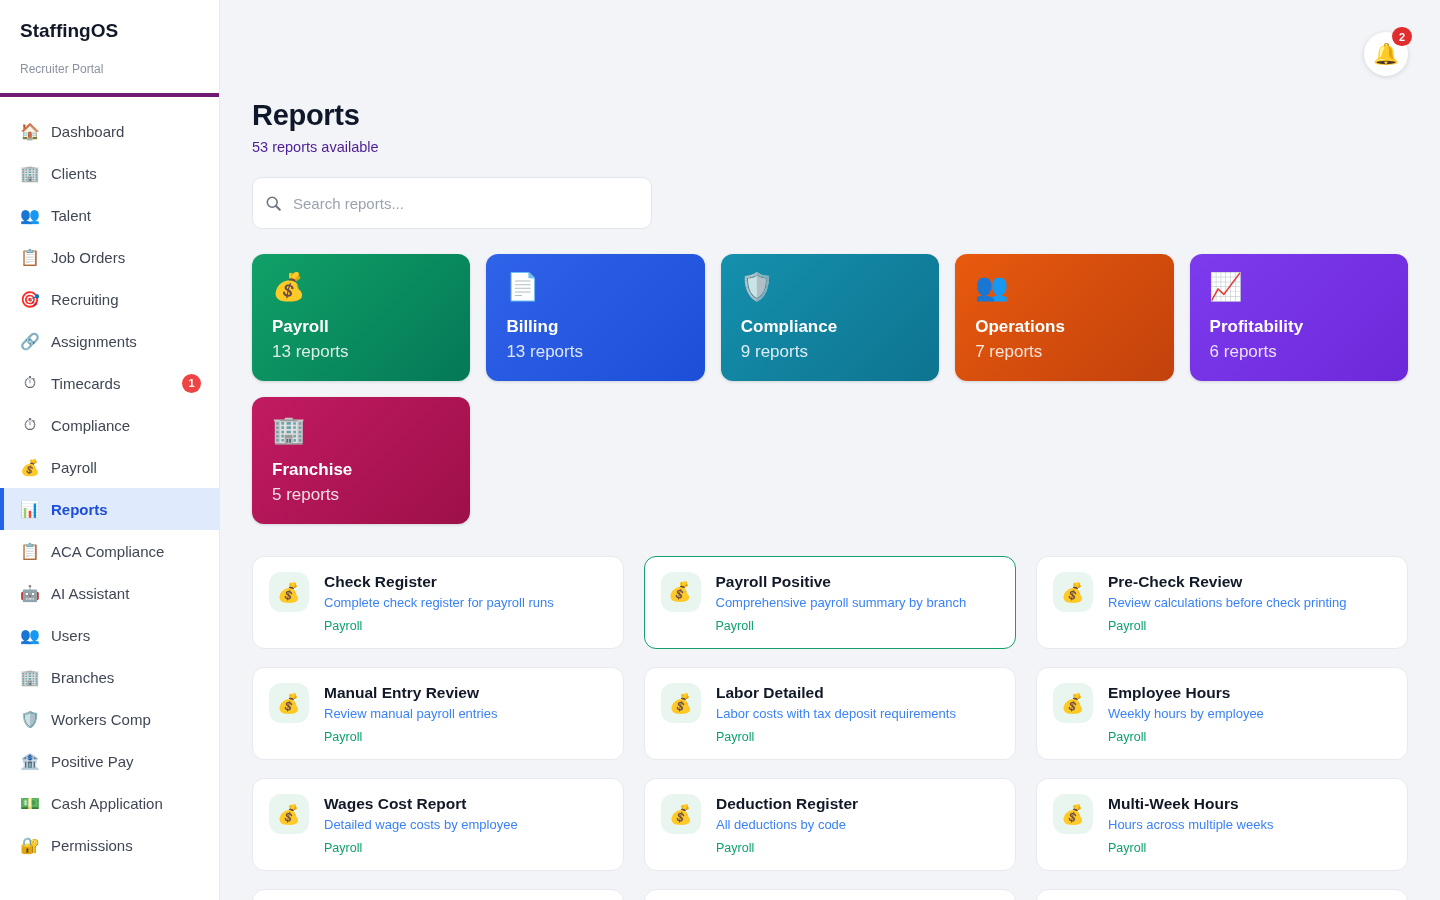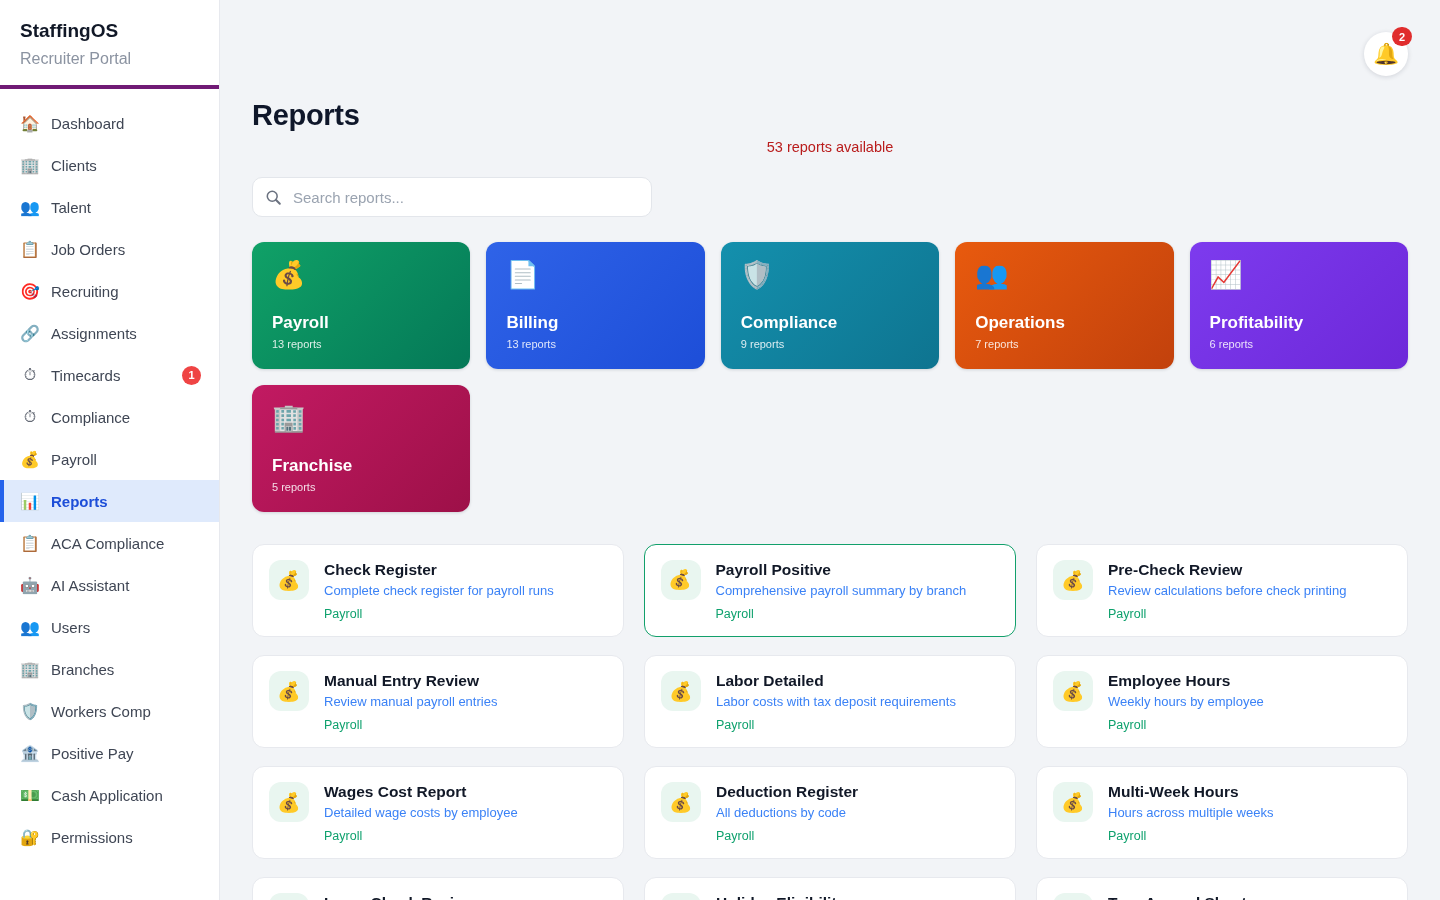--- a/index.html
+++ b/index.html
@@ -12,21 +12,21 @@
     color:#111827;
   }
 
   
   aside {
     width:220px; min-width:220px; height:900px;
     background:#ffffff; border-right:1px solid #e7e9ee;
   }
   .brand { padding:20px 20px 17px; border-bottom:4px solid #701a75; }
   .brand-title { font-size:19px; font-weight:700; color:#111827; }
-  .brand-sub { font-size:16px; color:#8b93a1; margin-top:8px; }
+  .brand-sub { font-size:12px; color:#8b93a1; margin-top:20px; }
   nav { padding:13px 0; }
   .nav-item {
     display:flex; align-items:center; gap:11px;
     height:42px; padding:0 18px 0 16px;
     border-left:4px solid transparent;
     font-size:15px; color:#3f4654; cursor:pointer;
     white-space:nowrap;
   }
   .nav-item .ic { font-size:16px; width:20px; text-align:center; flex:none; }
   .nav-item.active {
@@ -53,24 +53,24 @@
   }
   .bell-badge {
     position:absolute; top:-5px; right:-4px;
     background:#e02d2d; color:#fff;
     font-size:11px; font-weight:700;
     min-width:20px; height:19px; padding:0 5px;
     border-radius:999px;
     display:flex; align-items:center; justify-content:center;
   }
   h1 { margin:99px 0 0; font-size:29px; font-weight:800; color:#0f172a; letter-spacing:-.3px; }
-  .page-sub { margin-top:7px; font-size:14.5px; color:#b91c1c;text-align:center; }
+  .page-sub { margin-top:7px; font-size:14.5px; color:#4c1d95; }
 
   .search {
-    margin-top:22px; width:400px; height:40px;
+    margin-top:22px; width:400px; height:52px;
     background:#fff; border:1px solid #e3e6eb; border-radius:10px;
     display:flex; align-items:center; gap:9px; padding:0 12px;
   }
   .search svg { flex:none; }
   .search input {
     flex:1; border:none; outline:none; background:transparent;
     font-size:15px; font-family:inherit; color:#111827;
   }
   .search input::placeholder { color:#9aa3b0; }
 
@@ -80,21 +80,21 @@
     display:grid; grid-template-columns:repeat(5,1fr); gap:16px;
   }
   .cat {
     height:127px; border-radius:12px; padding:19px 20px;
     color:#fff; cursor:pointer;
     display:flex; flex-direction:column;
     box-shadow:0 1px 3px rgba(16,24,40,.15);
   }
   .cat .ic { font-size:27px; line-height:1.1; }
   .cat .nm { margin-top:auto; font-size:17px; font-weight:700; }
-  .cat .ct { margin-top:5px; font-size:11px; opacity:.85; }
+  .cat .ct { margin-top:5px; font-size:17px; opacity:.85; }
 
   
   .reports {
     margin-top:32px; padding-bottom:40px;
     display:grid; grid-template-columns:repeat(3,1fr); gap:18px 20px;
   }
   .rep {
     min-height:91px;
     background:#fff; border:1px solid #e7e9ee; border-radius:12px;
     padding:15px 16px;

